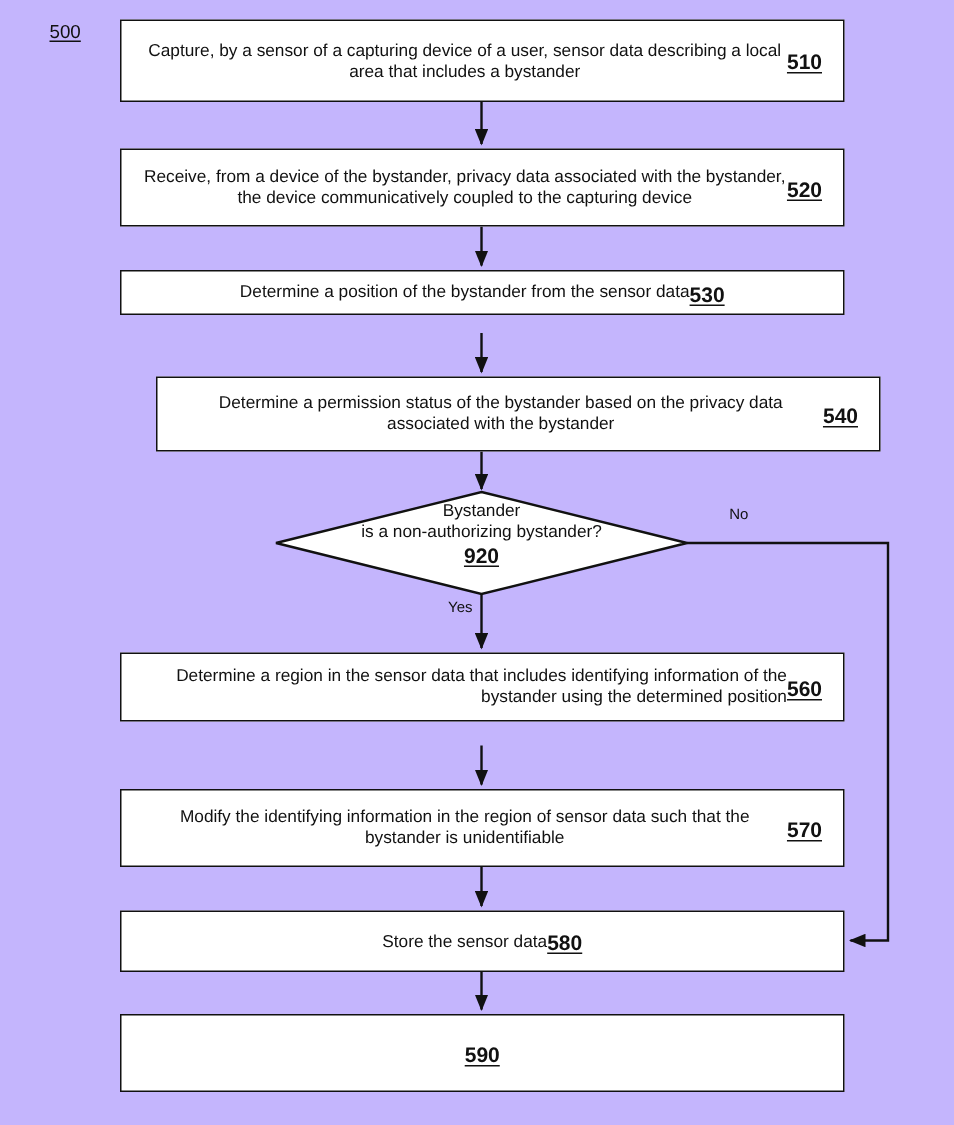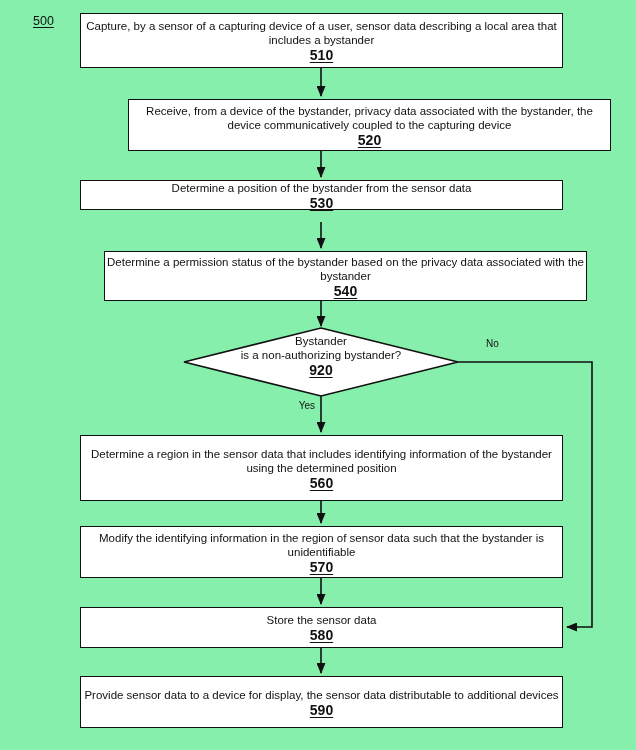--- a/index.html
+++ b/index.html
@@ -5,21 +5,21 @@
   * { margin: 0; padding: 0; box-sizing: border-box; }
   html, body { background: #ffffff; }
   body {
     font-family: "Liberation Sans", "DejaVu Sans", sans-serif;
     color: #111111;
   }
   .canvas {
     position: relative;
     width: 636px;
     height: 750px;
-    background: #86efac;
+    background: #c4b5fd;
     overflow: hidden;
   }
   .connectors {
     position: absolute;
     left: 0; top: 0;
     width: 636px; height: 750px;
     pointer-events: none;
   }
   .fig-label {
     position: absolute;
@@ -28,27 +28,27 @@
     text-decoration: underline;
     text-underline-offset: 2px;
   }
   .box {
     position: absolute;
     left: 80px;
     width: 483px;
     border: 1.6px solid #111111;
     background: #ffffff;
     display: flex;
-    flex-direction: column;
+    flex-direction: row;
     align-items: center;
     justify-content: center;
     text-align: center;
     font-size: 11.5px;
     line-height: 14px;
-    padding: 2px 0;
+    padding: 2px 14px;
   }
   .box .step-text { display: block; }
   .ref {
     display: block;
     font-size: 14px;
     line-height: 14px;
     text-decoration: underline;
     text-underline-offset: 2px;
     margin-top: 1px;
     font-weight: bold;
@@ -93,21 +93,21 @@
     </g>
   </svg>
 
   <span class="fig-label">500</span>
 
   <div class="box" style="top:13px;  height:55px;">
     <span class="step-text">Capture, by a sensor of a capturing device of a user, sensor data describing a local area that includes a bystander</span>
     <span class="ref">510</span>
   </div>
 
-  <div class="box" style="top:99px;  height:52px;margin-left:48px;">
+  <div class="box" style="top:99px;  height:52px;">
     <span class="step-text">Receive, from a device of the bystander, privacy data associated with the bystander, the device communicatively coupled to the capturing device</span>
     <span class="ref">520</span>
   </div>
 
   <div class="box" style="top:180px; height:30px;">
     <span class="step-text">Determine a position of the bystander from the sensor data</span>
     <span class="ref">530</span>
   </div>
 
   <div class="box" style="top:251px; height:50px;margin-left:24px;">
@@ -117,33 +117,32 @@
 
   <div class="decision-text">
     <span>Bystander</span><br>
     <span>is a non-authorizing bystander?</span>
     <span class="ref">920</span>
   </div>
 
   <span class="branch-label yes">Yes</span>
   <span class="branch-label no">No</span>
 
-  <div class="box" style="top:435px; height:66px;">
+  <div class="box" style="top:435px; height:46px;text-align:right;">
     <span class="step-text">Determine a region in the sensor data that includes identifying information of the bystander using the determined position</span>
     <span class="ref">560</span>
   </div>
 
   <div class="box" style="top:526px; height:52px;">
     <span class="step-text">Modify the identifying information in the region of sensor data such that the bystander is unidentifiable</span>
     <span class="ref">570</span>
   </div>
 
   <div class="box" style="top:607px; height:41px;">
     <span class="step-text">Store the sensor data</span>
     <span class="ref">580</span>
   </div>
 
   <div class="box" style="top:676px; height:52px;">
-    <span class="step-text">Provide sensor data to a device for display, the sensor data distributable to additional devices</span>
     <span class="ref">590</span>
   </div>
 
 </div>
 
 </body></html>

